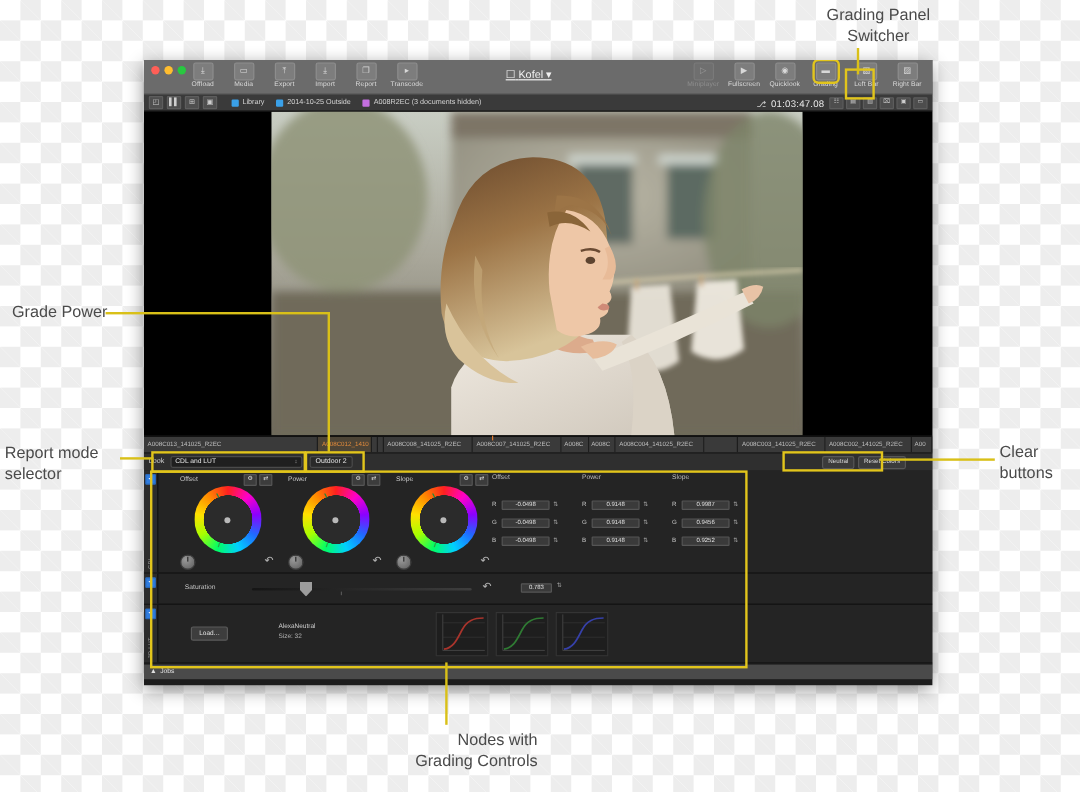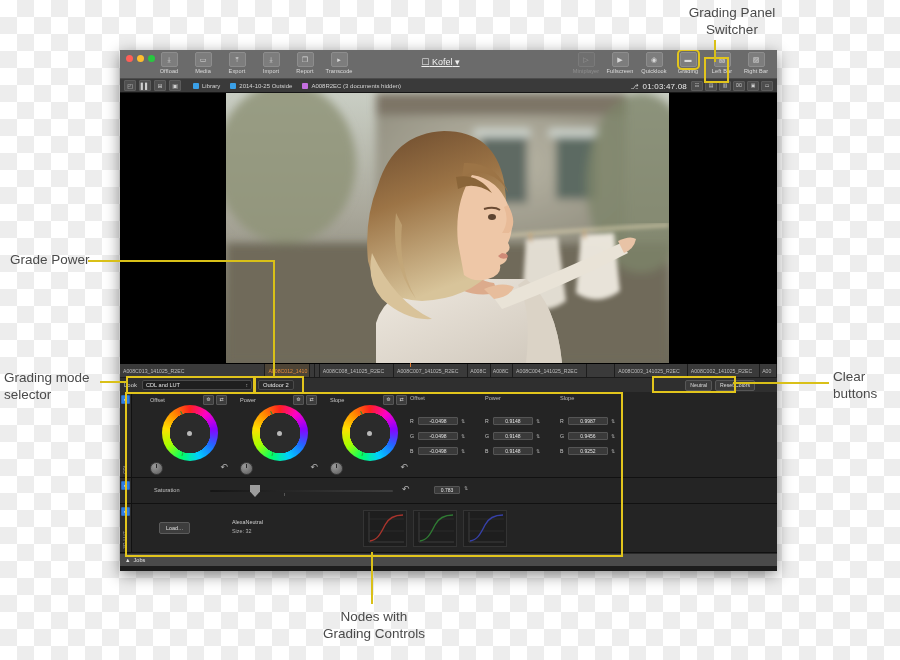--- a/index.html
+++ b/index.html
@@ -236,29 +236,29 @@
 <div id="checker"></div>
 
 <div class="anno" style="left:672px;top:4px;width:120px;text-align:center;">Grading Panel
 Switcher</div>
 <div class="lead lead-v" style="left:714px;top:40px;height:22px;"></div>
 
 <div class="anno" style="left:10px;top:251px;">Grade Power</div>
 <div class="lead lead-h" style="left:88px;top:260px;width:186px;"></div>
 <div class="lead lead-v" style="left:273px;top:260px;height:117px;"></div>
 
-<div class="anno" style="left:4px;top:369px;width:96px;">Grading mode
+<div class="anno" style="left:4px;top:369px;width:96px;">Report mode
 selector</div>
 <div class="lead lead-h" style="left:100px;top:381px;width:28px;"></div>
 
 <div class="anno" style="left:833px;top:368px;width:62px;">Clear
 buttons</div>
 <div class="lead lead-h" style="left:733px;top:382px;width:96px;"></div>
 
-<div class="anno" style="left:312px;top:608px;width:124px;text-align:center;">Nodes with
+<div class="anno" style="left:324px;top:608px;width:124px;text-align:right;">Nodes with
 Grading Controls</div>
 <div class="lead lead-v" style="left:371px;top:552px;height:52px;"></div>
 
 <div style="position:absolute;left:704px;top:57px;width:21px;height:22px;border:2px solid #e2c51c;z-index:58;"></div>
 <div style="position:absolute;left:254px;top:376px;width:46px;height:14px;border:2px solid #e2c51c;z-index:58;"></div>
 <div style="position:absolute;left:126px;top:376px;width:125px;height:14px;border:2px solid #e2c51c;z-index:58;"></div>
 <div style="position:absolute;left:652px;top:376px;width:80px;height:13px;border:2px solid #e2c51c;z-index:58;"></div>
 <div style="position:absolute;left:125px;top:392px;width:494px;height:161px;border:2px solid #e2c51c;z-index:58;"></div>
 
 <div id="app">

